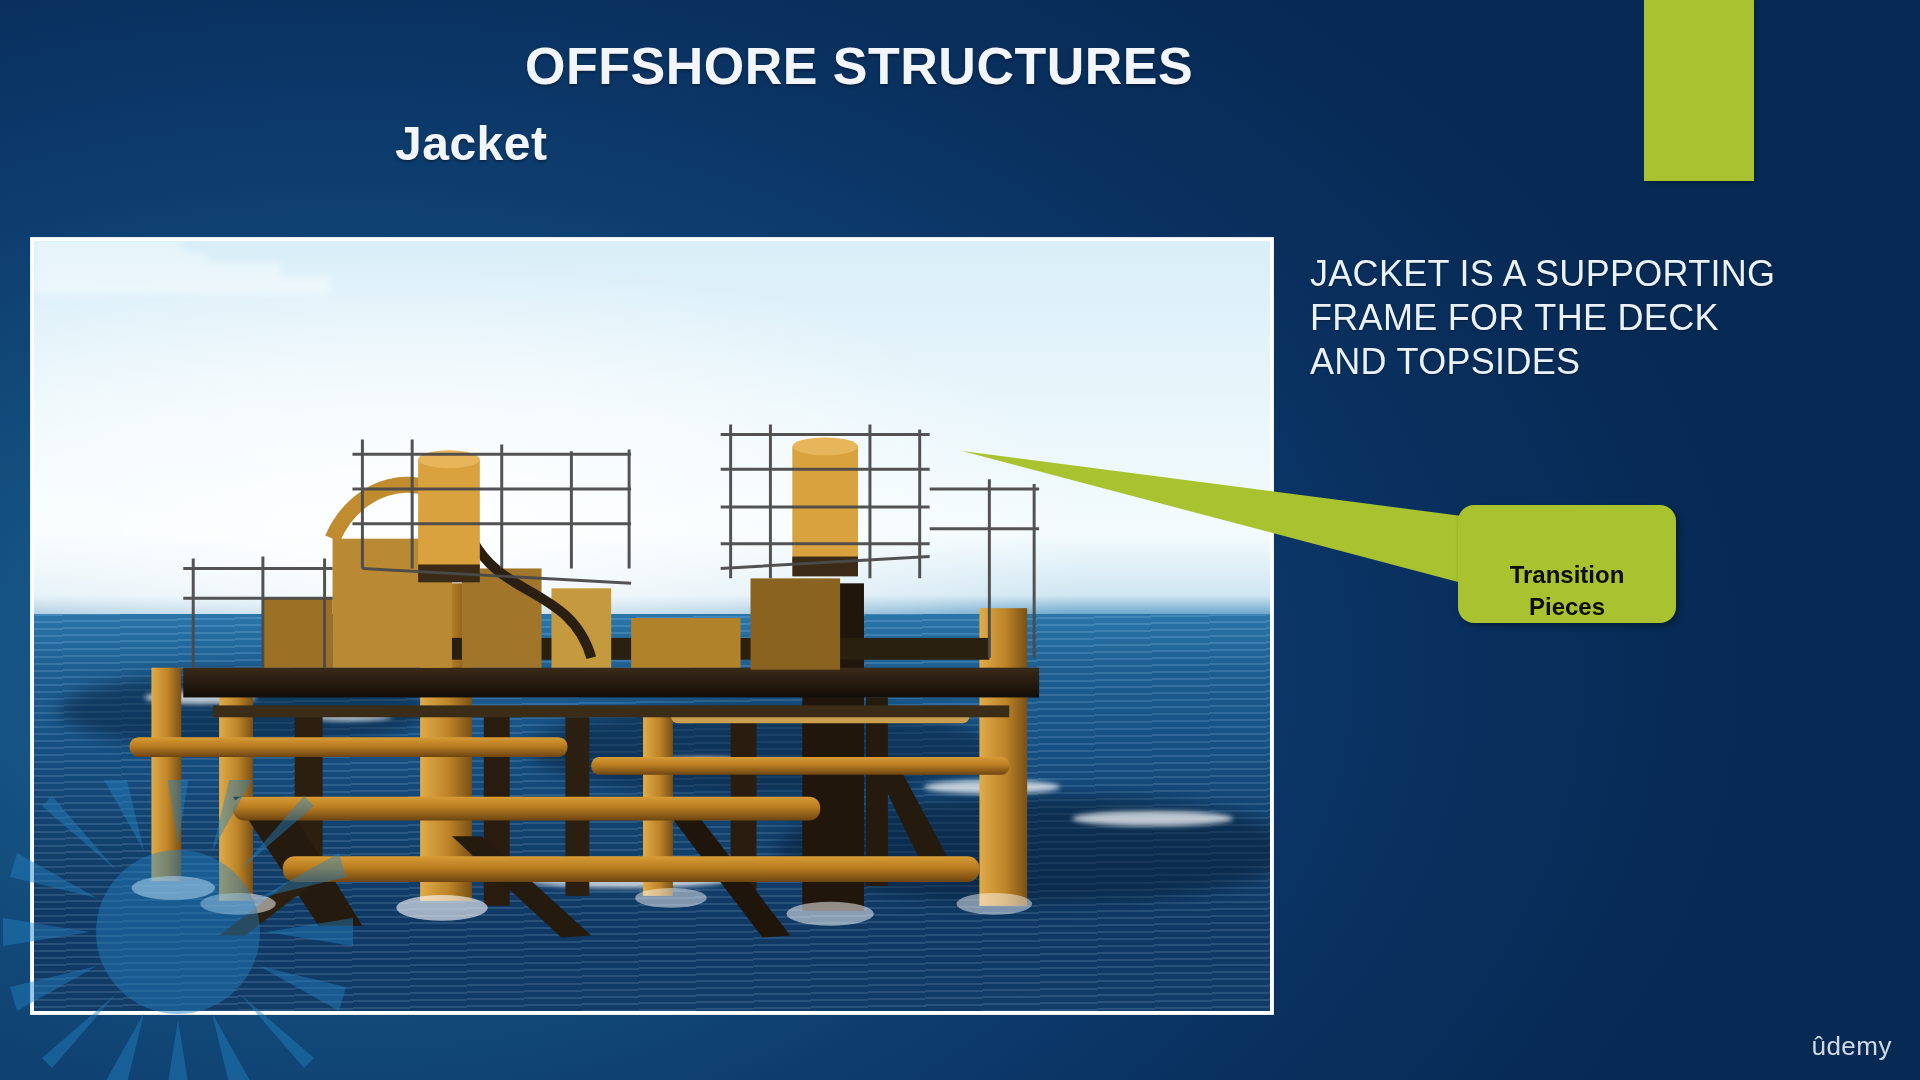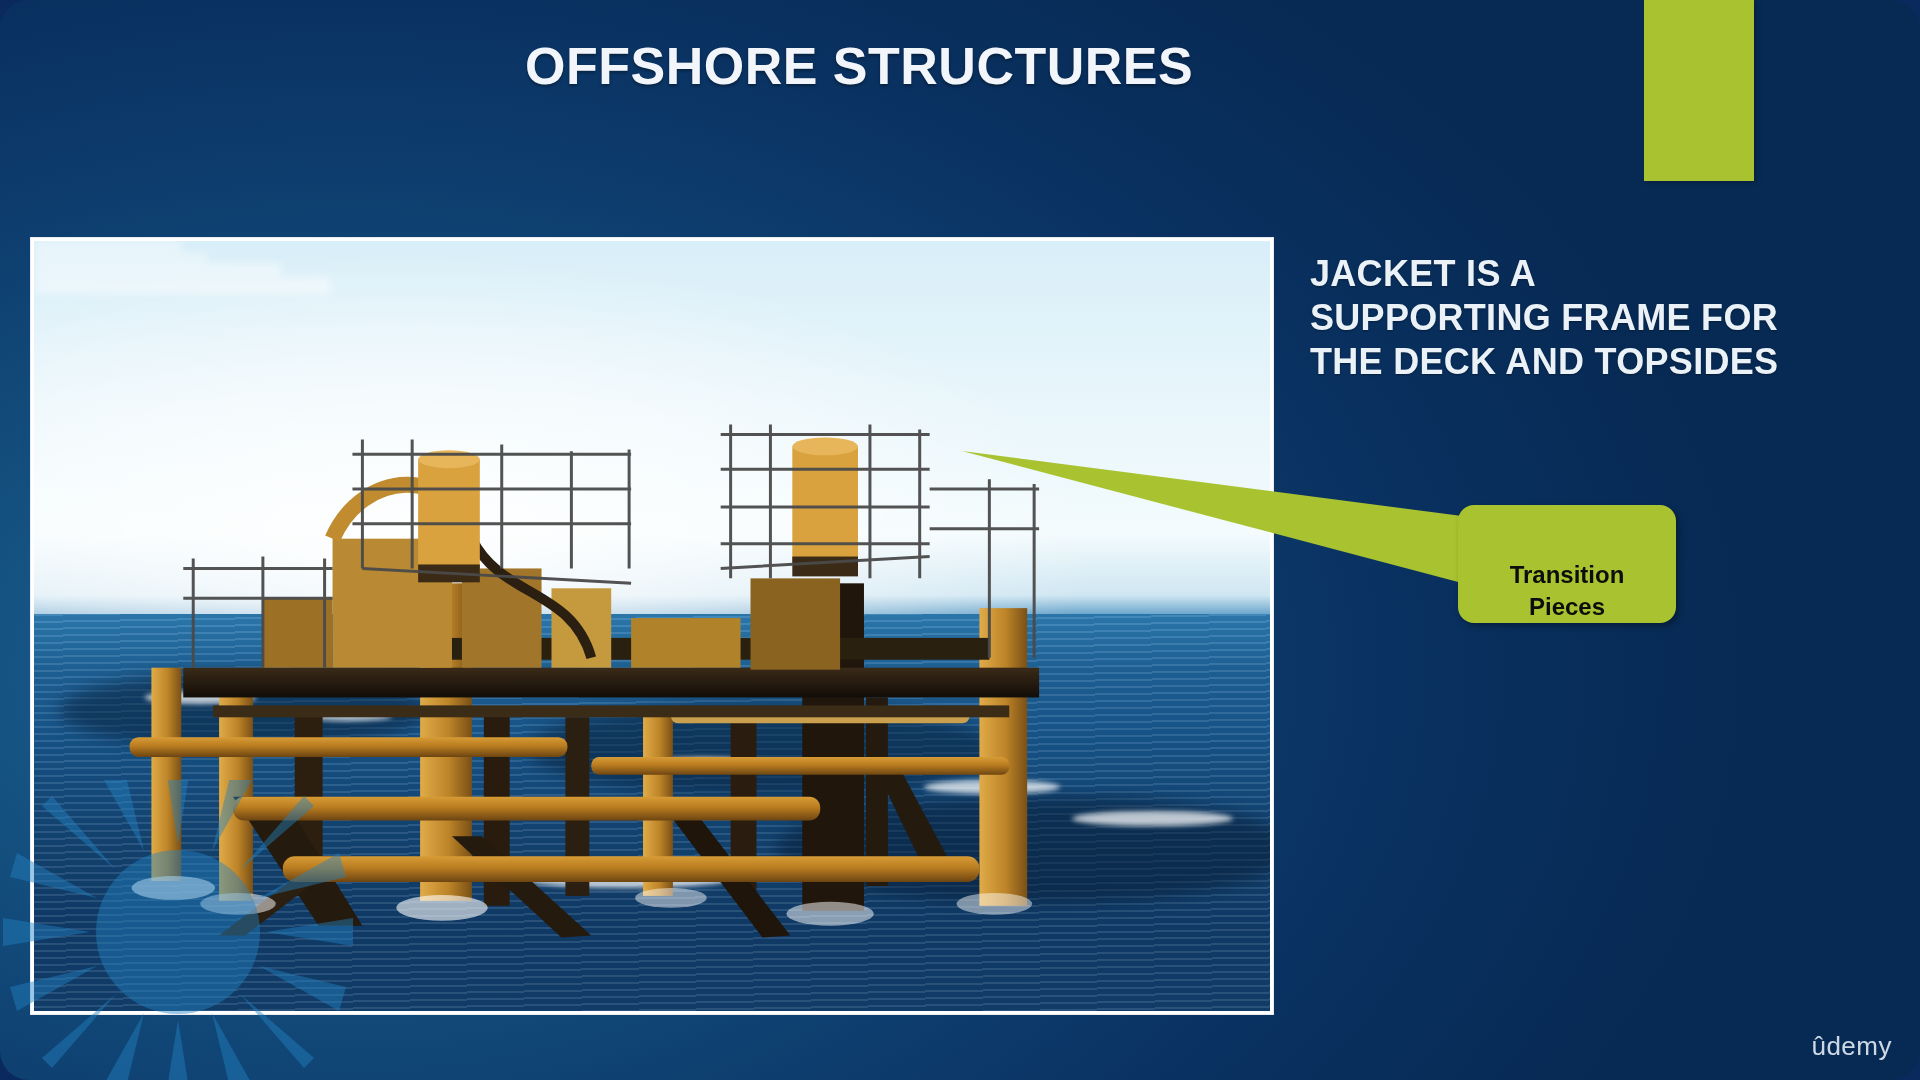--- a/index.html
+++ b/index.html
@@ -9,21 +9,20 @@
   }
   #slide {
     position: relative;
     width: 1920px;
     height: 1080px;
     overflow: hidden;
     font-family: "Liberation Sans", sans-serif;
     background:
       radial-gradient(ellipse 1400px 900px at 18% 62%, #1a6396 0%, #145180 28%, #0d3d6e 55%, #09305f 78%, #072a54 100%),
       linear-gradient(135deg, #0b3368 0%, #0a2f62 40%, #08295a 100%);
-    border-radius: 29px;
   }
 
   
   .green-bar {
     position: absolute;
     left: 1644px;
     top: -2px;
     width: 110px;
     height: 183px;
     background: #A8C32F;
@@ -118,21 +117,20 @@
   .body-text {
     position: absolute;
     left: 1310px;
     top: 252px;
     width: 470px;
     color: #EAF2F8;
     font-size: 36px;
     line-height: 44px;
     letter-spacing: 0.3px;
     text-shadow: 0 1px 2px rgba(0,0,0,0.35);
-    font-weight: bold;
   }
 
   
   .callout-tail { position: absolute; left: 0; top: 0; width: 1920px; height: 1080px; pointer-events: none; }
   .callout-box {
     position: absolute;
     left: 1458px;
     top: 505px;
     width: 218px;
     height: 118px;
@@ -187,20 +185,21 @@
 </head>
 <body>
 
 <div id="slide">
 
   <div class="green-bar"></div>
 
   <div class="title-main">
     <span class="inner">OFFSHORE STRUCTURES</span>
   </div>
+  <div class="title-sub">Jacket</div>
 
   <div class="photo-frame">
     <div class="photo">
       <div class="sky-haze"></div>
       <div class="sea"></div>
 
       <div class="dark-swell" style="left:2%;  top:56%; width:30%; height:10%;"></div>
       <div class="dark-swell" style="left:40%; top:60%; width:38%; height:12%;"></div>
       <div class="dark-swell" style="left:60%; top:72%; width:42%; height:14%;"></div>
       <div class="wave" style="left:9%;  top:58.5%; width:9%;  height:1.6%;"></div>

